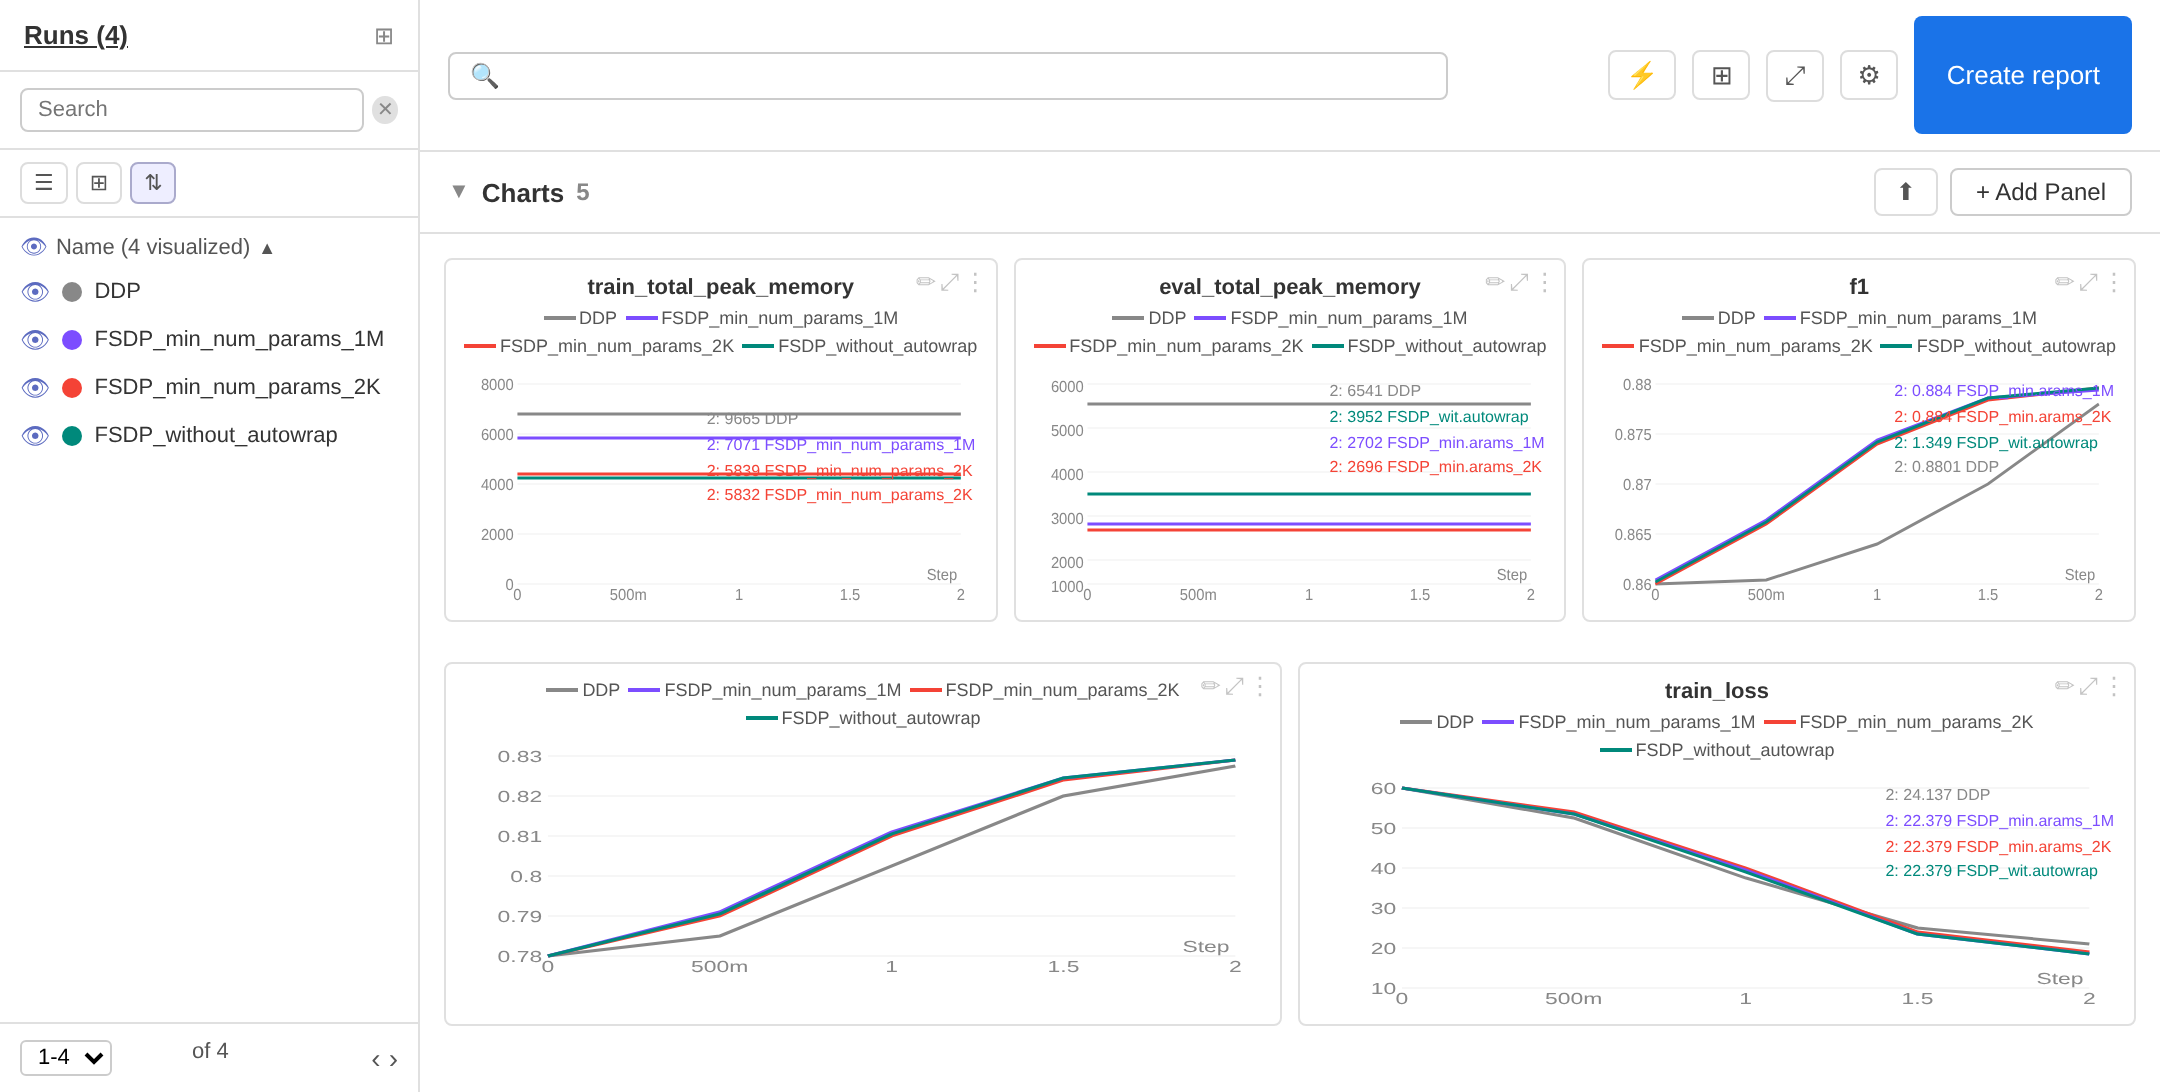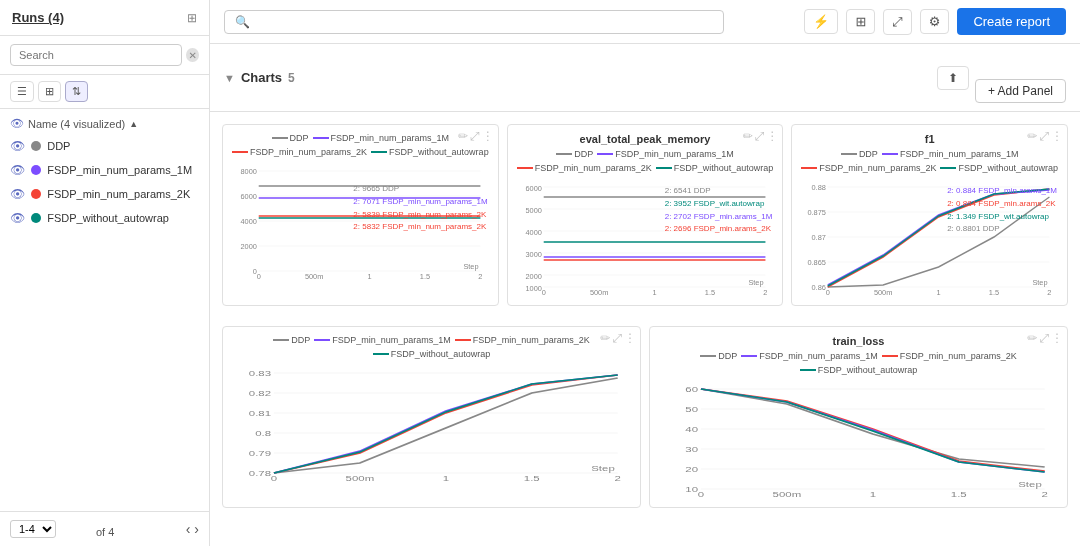--- a/index.html
+++ b/index.html
@@ -18,38 +18,38 @@
     .sidebar-toolbar button.active { background: #eef; border-color: #aac; }
     .runs-section { padding: 8px 10px 4px; }
     .runs-label { font-size: 11px; color: #555; display: flex; align-items: center; gap: 4px; cursor: pointer; }
     .runs-label .arrow { font-size: 9px; }
     .run-item { display: flex; align-items: center; gap: 6px; padding: 5px 10px; cursor: pointer; }
     .run-dot { width: 10px; height: 10px; border-radius: 50%; flex-shrink: 0; }
     .run-name { font-size: 11px; color: #333; }
     .eye-icon { color: #aaa; font-size: 12px; cursor: pointer; }
     .eye-icon.active { color: #5c6bc0; }
     .sidebar-footer { margin-top: auto; padding: 8px 10px; border-top: 1px solid #e0e0e0; display: flex; align-items: center; justify-content: space-between; font-size: 11px; color: #555; }
-    .pagination-controls { display: flex; gap: 20px; align-items: flex-end; }
+    .pagination-controls { display: flex; gap: 20px; align-items: flex-start; }
     .page-select { border: 1px solid #ccc; border-radius: 3px; padding: 1px 4px; font-size: 11px; background: #fff; }
 
     
     .main { flex: 1; display: flex; flex-direction: column; overflow: hidden; }
     .main-header { display: flex; align-items: center; justify-content: space-between; padding: 8px 14px; border-bottom: 1px solid #e0e0e0; }
     .search-bar { display: flex; align-items: center; border: 1px solid #ccc; border-radius: 4px; padding: 4px 10px; width: 500px; gap: 6px; }
     .search-bar input { border: none; outline: none; font-size: 12px; width: 100%; }
     .header-actions { display: flex; align-items: center; gap: 8px; }
     .header-btn { background: none; border: 1px solid #ddd; border-radius: 4px; padding: 4px 8px; cursor: pointer; color: #555; font-size: 14px; }
-    .create-report-btn { background: #1a73e8; color: #fff; border: none; border-radius: 4px; padding: 6px 16px; cursor: pointer; font-size: 13px; font-weight: 500; }
+    .create-report-btn { background: #1a73e8; color: #fff; border: none; border-radius: 4px; padding: 22px 16px; cursor: pointer; font-size: 13px; font-weight: 500; }
     .charts-section { display: flex; flex-direction: column; flex: 1; overflow-y: auto; padding: 0; }
     .charts-section-header { display: flex; align-items: center; justify-content: space-between; padding: 8px 14px; border-bottom: 1px solid #e0e0e0; }
     .charts-section-title { display: flex; align-items: center; gap: 6px; font-weight: 600; font-size: 13px; color: #333; }
     .charts-count { font-size: 12px; color: #888; }
     .section-actions { display: flex; gap: 6px; align-items: center; }
     .section-action-btn { background: none; border: 1px solid #ddd; border-radius: 4px; padding: 4px 10px; cursor: pointer; font-size: 12px; color: #555; }
-    .add-panel-btn { background: none; border: 1px solid #ccc; border-radius: 4px; padding: 4px 12px; cursor: pointer; font-size: 12px; color: #333; display: flex; align-items: center; gap: 4px; margin-top: 27px; }
+    .add-panel-btn { background: none; border: 1px solid #ccc; border-radius: 4px; padding: 4px 12px; cursor: pointer; font-size: 12px; color: #333; display: flex; align-items: center; gap: 4px; }
     .charts-grid { display: grid; grid-template-columns: repeat(3, 1fr); gap: 0; padding: 8px; }
     .chart-card { border: 1px solid #e0e0e0; border-radius: 4px; margin: 4px; background: #fff; padding: 8px; position: relative; }
     .chart-title { text-align: center; font-size: 11px; font-weight: 600; color: #333; margin-bottom: 4px; }
     .chart-legend { display: flex; flex-wrap: wrap; gap: 4px; margin-bottom: 4px; justify-content: center; font-size: 9px; }
     .legend-item { display: flex; align-items: center; gap: 2px; }
     .legend-line { width: 16px; height: 1.5px; }
     .chart-area { width: 100%; height: 120px; position: relative; }
     .chart-actions { position: absolute; top: 4px; right: 4px; display: flex; gap: 2px; opacity: 0.5; }
     .chart-action-btn { background: none; border: none; cursor: pointer; font-size: 12px; color: #888; }
     .row-2 { display: grid; grid-template-columns: repeat(2, 1fr); gap: 0; padding: 4px 8px 8px; }
@@ -146,20 +146,21 @@
     </div>
 
     <div class="charts-grid">
 
       <div class="chart-card">
         <div class="chart-actions">
           <button class="chart-action-btn">✏</button>
           <button class="chart-action-btn">⤢</button>
           <button class="chart-action-btn">⋮</button>
         </div>
+        <div class="chart-title">train_total_peak_memory</div>
         <div class="chart-legend">
           <div class="legend-item">
               <div class="legend-line" style="background:#888;"></div>
               <span style="color:#555;">DDP</span>
             </div>
           <div class="legend-item">
               <div class="legend-line" style="background:#7c4dff;"></div>
               <span style="color:#555;">FSDP_min_num_params_1M</span>
             </div>
           <div class="legend-item">
@@ -432,17 +433,23 @@
             <text x="268" y="108" text-anchor="end" font-size="7">Step</text>
 
             <polyline points="30,10 90,25 150,55 210,80 270,88" fill="none" stroke="#888" stroke-width="1.5"></polyline>
 
             <polyline points="30,10 90,22 150,50 210,82 270,92" fill="none" stroke="#f44336" stroke-width="1.5"></polyline>
 
             <polyline points="30,10 90,23 150,51 210,83 270,93" fill="none" stroke="#7c4dff" stroke-width="1.5"></polyline>
 
             <polyline points="30,10 90,23 150,52 210,83 270,93" fill="none" stroke="#00897b" stroke-width="1.5"></polyline>
           </svg>
+          <div style="position:absolute;right:2px;top:8px;font-size:8px;color:#333;line-height:1.6;">
+            <span style="color:#888;">2: 24.137 DDP</span><br>
+            <span style="color:#7c4dff;">2: 22.379 FSDP_min.arams_1M</span><br>
+            <span style="color:#f44336;">2: 22.379 FSDP_min.arams_2K</span><br>
+            <span style="color:#00897b;">2: 22.379 FSDP_wit.autowrap</span>
+          </div>
         </div>
       </div>
     </div>
   </div>
 </div>
 
 </body></html>

